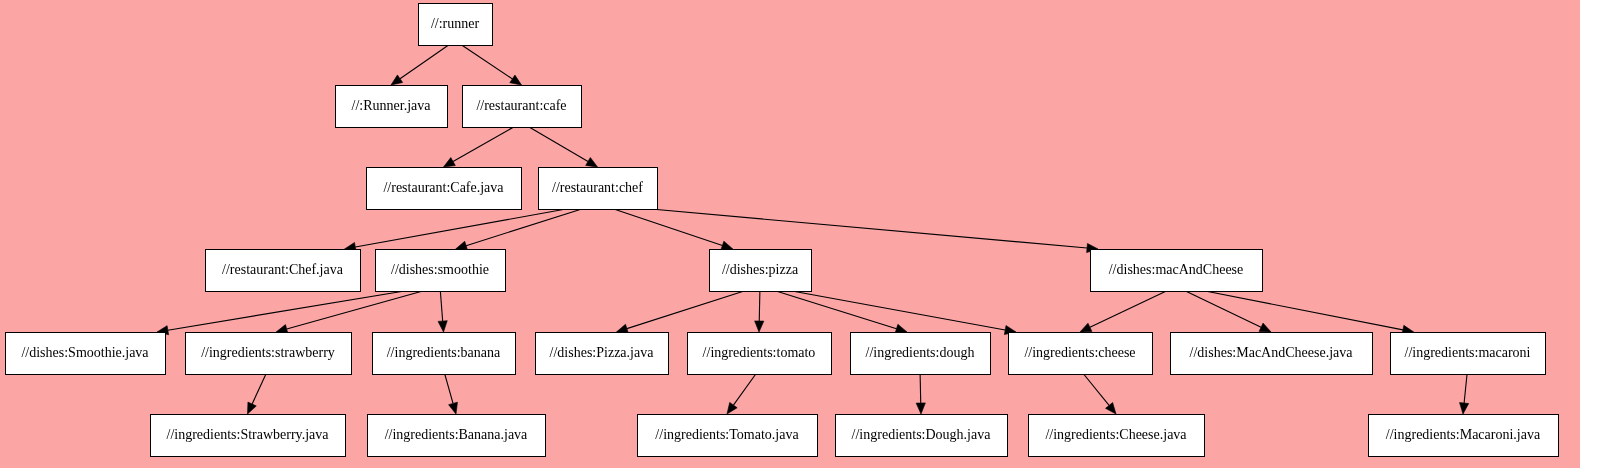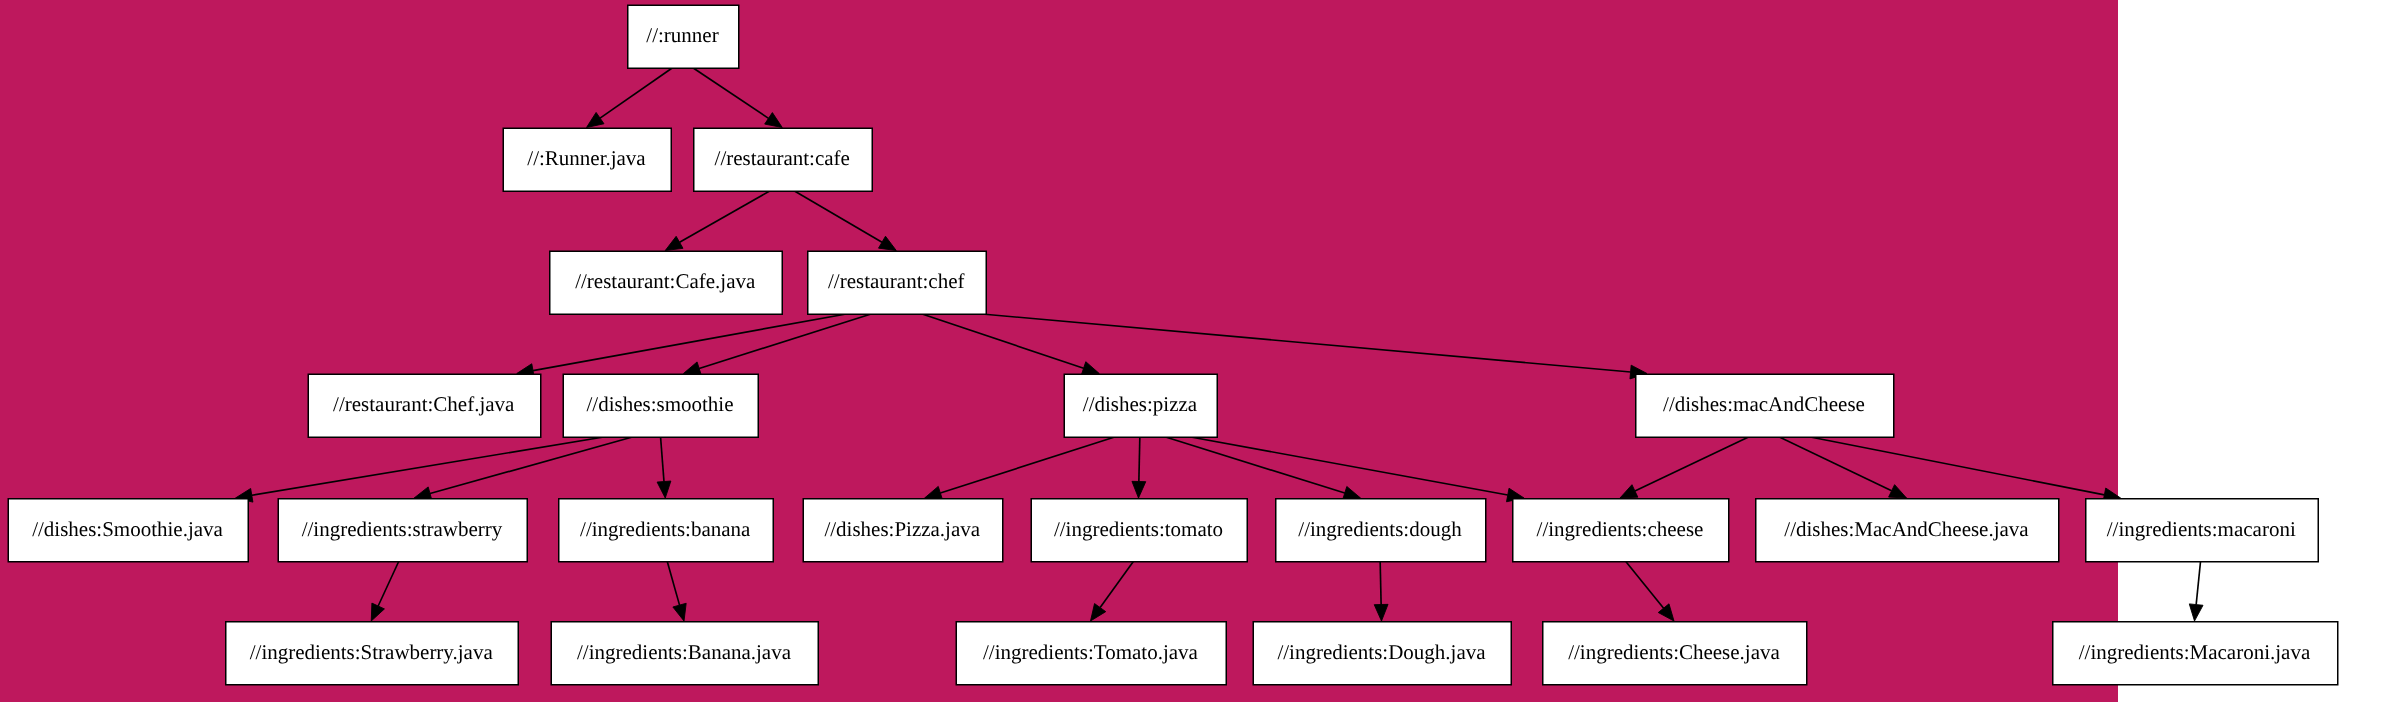--- a/index.html
+++ b/index.html
@@ -8,23 +8,23 @@
     background: #ffffff;
   }
   body {
     width: 1600px;
     height: 468px;
     font-family: "Liberation Serif", "DejaVu Serif", serif;
     overflow: hidden;
   }
   #graph-root {
     position: relative;
-    width: 1412px;
+    width: 1580px;
     height: 468px;
-    background: #be185d;
+    background: #fca5a5;
   }
   #graph-svg {
     position: absolute;
     top: 0;
     left: 0;
     width: 1600px;
     height: 468px;
     display: block;
   }
   .node-box {

